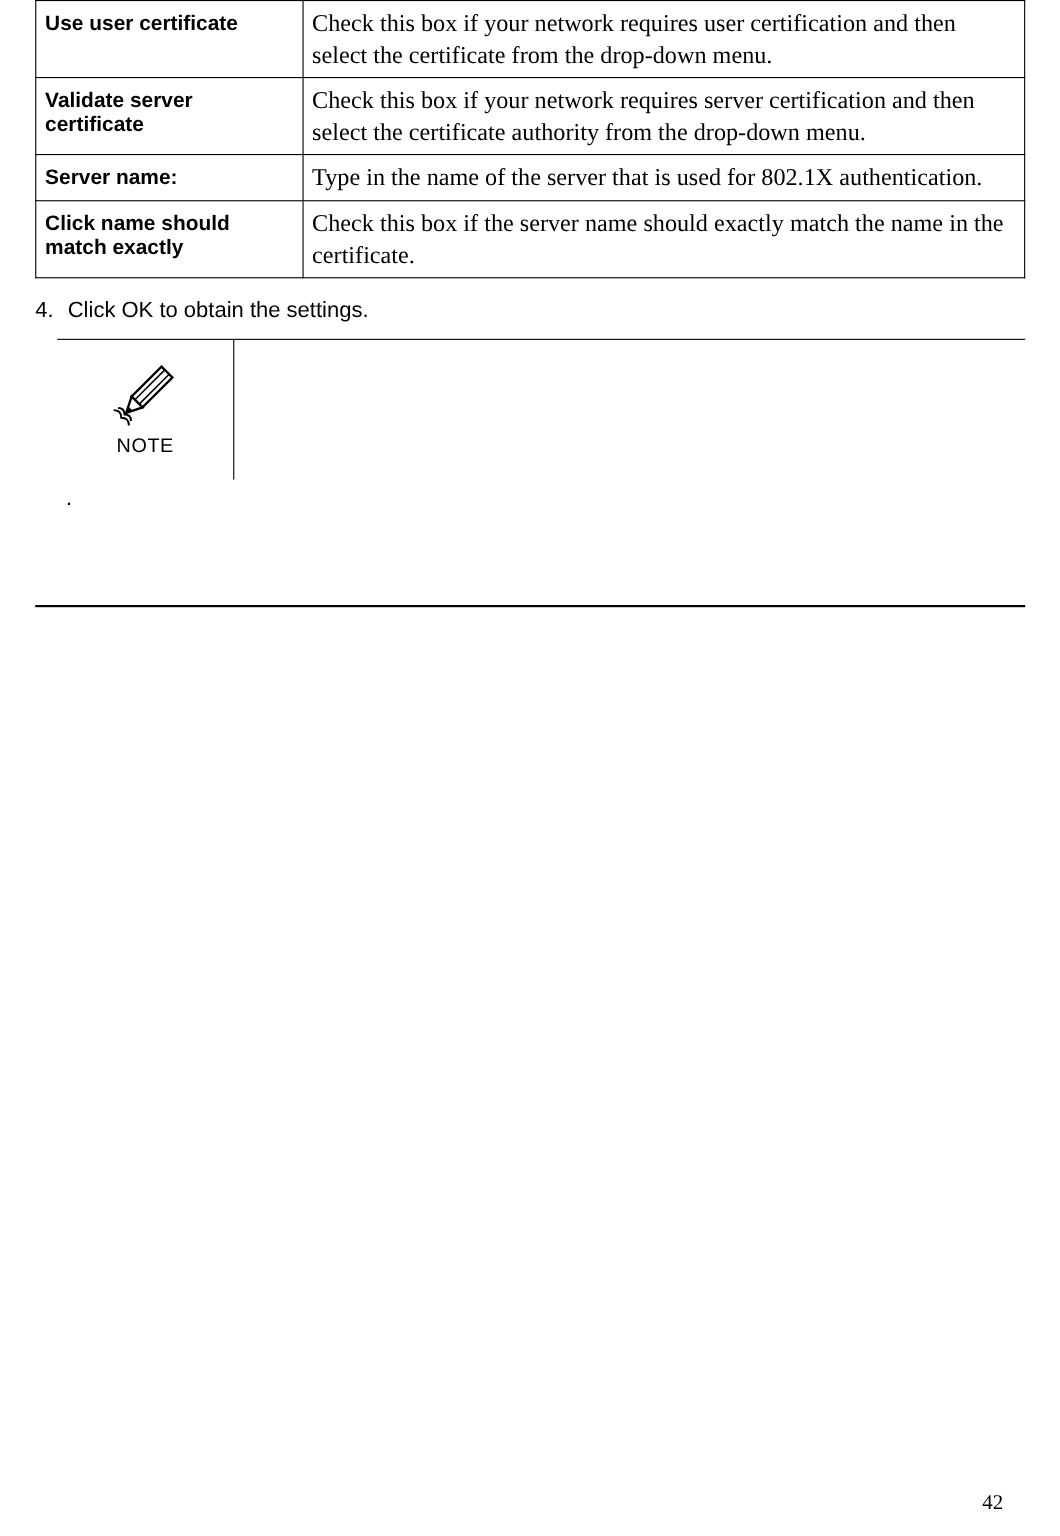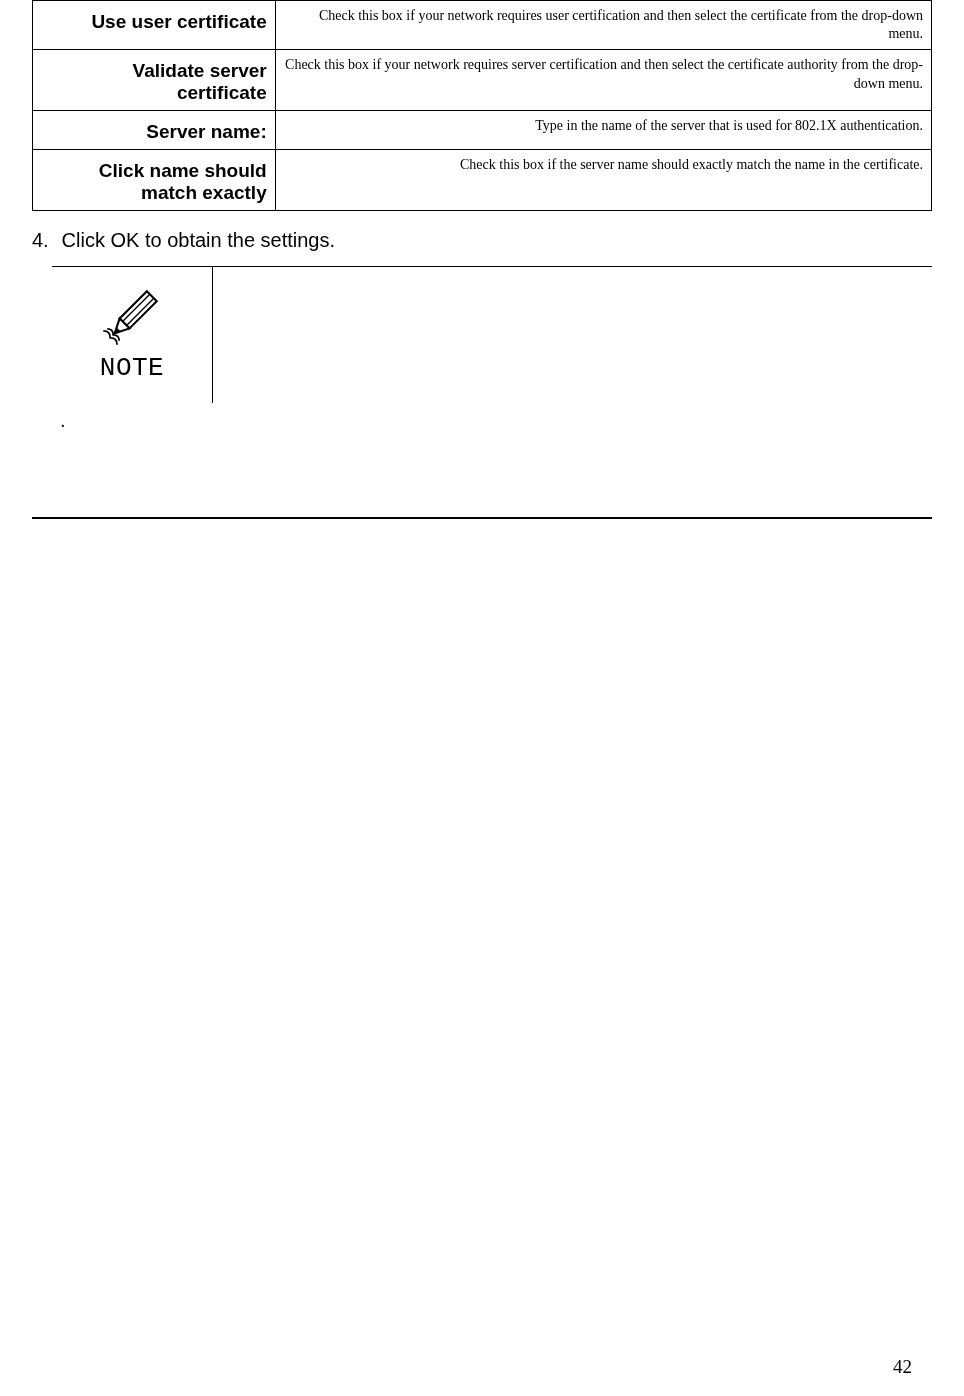--- a/index.html
+++ b/index.html
@@ -14,37 +14,36 @@
     .page {
       padding: 0 32px;
       position: relative;
       min-height: 1396px;
       box-sizing: border-box;
     }
     table.settings {
       border-collapse: collapse;
       width: 100%;
       margin-top: 0;
-      text-align: right;
     }
     table.settings td {
       border: 1px solid #000;
       padding: 6px 8px;
       vertical-align: top;
     }
     table.settings td.label {
       width: 27%;
       font-family: Arial, Helvetica, sans-serif;
       font-size: 19px;
       font-weight: bold;
       padding-top: 10px;
     }
     table.settings td.desc {
       font-family: "Times New Roman", Times, serif;
-      font-size: 14px;
+      font-size: 22px;
       line-height: 1.3;
     }
     .instruction {
       margin: 18px 0 14px 0;
       font-family: Arial, Helvetica, sans-serif;
       font-size: 20px;
     }
     .instruction .num {
       display: inline-block;
       width: 24px;
@@ -63,22 +62,22 @@
     .note-icon-cell {
       width: 160px;
       border-right: 1.5px solid #000;
       padding: 14px 0 20px 0;
       display: flex;
       flex-direction: column;
       align-items: center;
       justify-content: flex-start;
     }
     .note-label {
-      font-family: Liberation Mono, monospace;
-      font-size: 26px;
+      font-family: Liberation Sans, sans-serif;
+      font-size: 18px;
       letter-spacing: 0.5px;
       margin-top: 2px;
     }
     .note-text {
       flex: 1;
       padding: 8px 10px 8px 18px;
       font-family: "Times New Roman", Times, serif;
       font-size: 22px;
       line-height: 1.35;
     }

